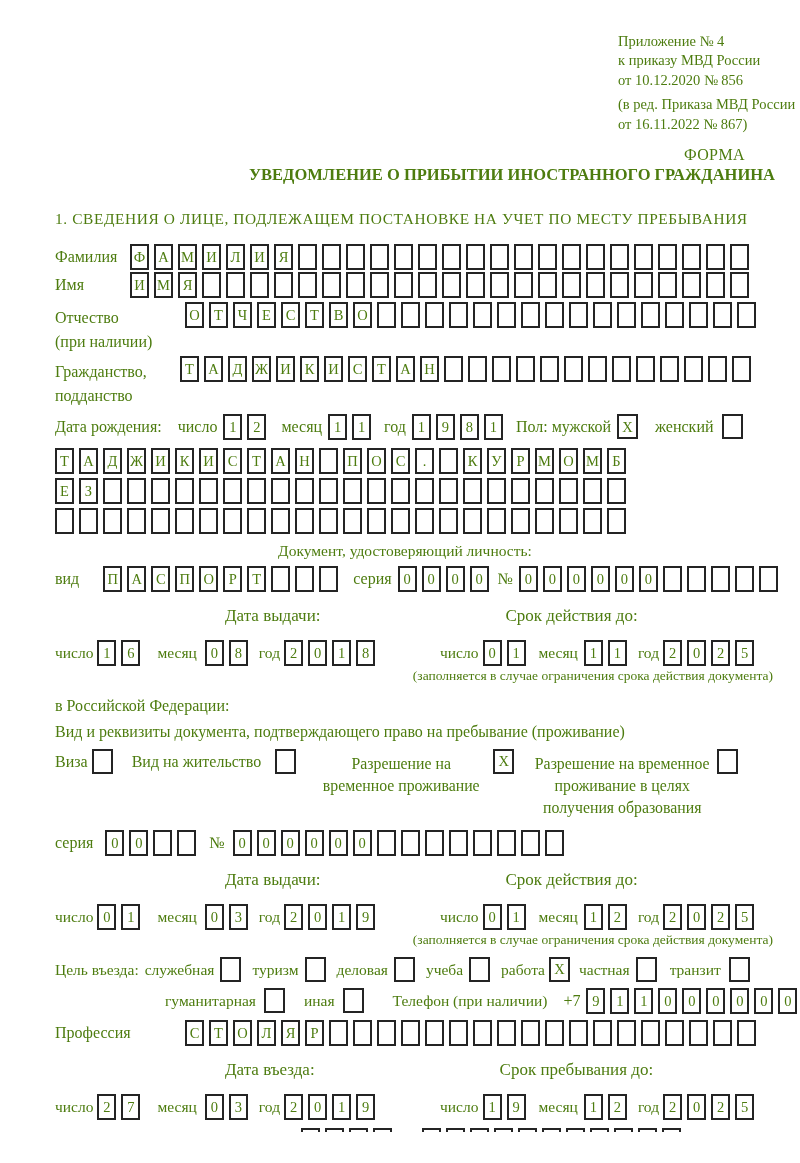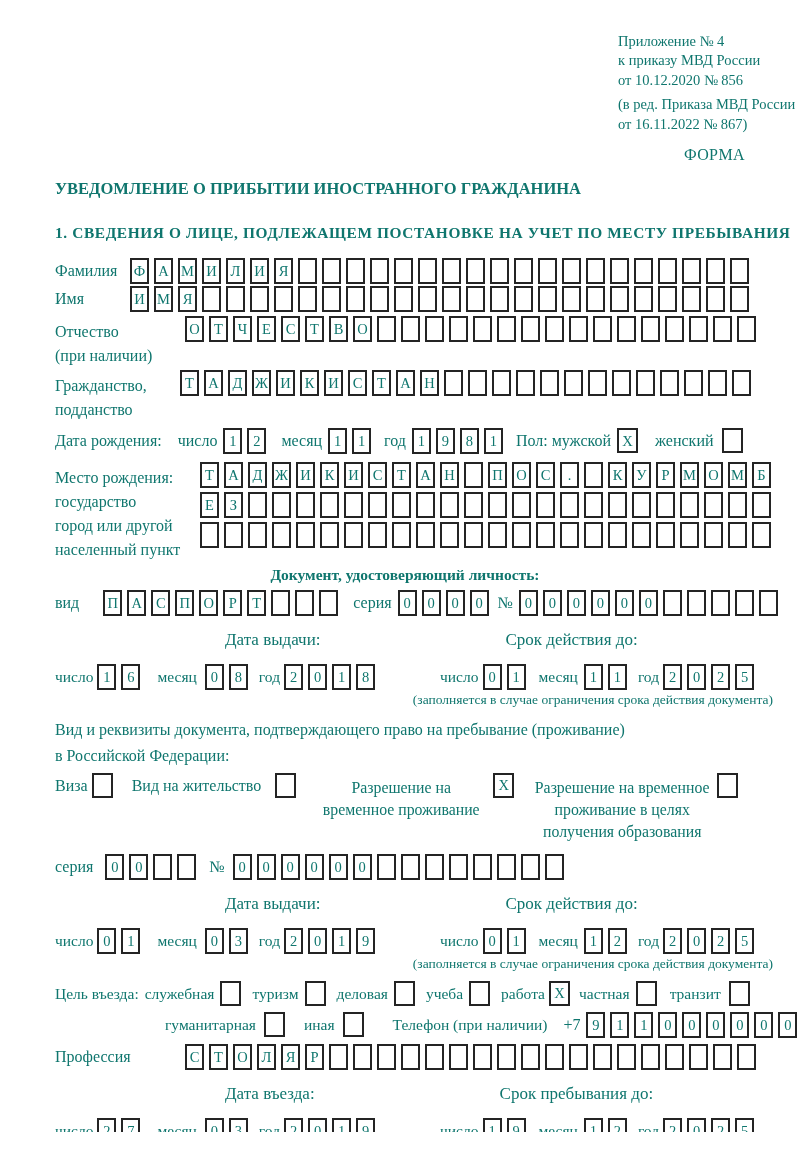--- a/index.html
+++ b/index.html
@@ -1,37 +1,37 @@
 <!DOCTYPE html>
 <html><head>
 <meta charset="utf-8">
 <style>
   html,body{margin:0;padding:0;background:#ffffff}
-  .page{position:relative;width:800px;height:1132px;background:#fff;color:#0f766e;
+  .page{position:relative;width:800px;height:1132px;background:#fff;color:#4d7c0f;
     font-family:"Liberation Serif","DejaVu Serif",serif;font-size:16px;
     padding:32px 25px 0 55px;box-sizing:border-box;overflow:hidden}
   .hdr{margin-left:563px;font-size:14.5px;line-height:1.34;width:210px}
   .hdr .g{margin-top:5px}
   .forma{font-weight:normal;text-align:right;padding-right:30px;margin-top:12px;font-size:16px;letter-spacing:.4px}
-  .title{font-weight:bold;text-align:left;font-size:16.5px;line-height:1.35;margin-top:14px}
+  .title{font-weight:bold;text-align:right;font-size:16.5px;line-height:1.35;}
   .blank{display:inline-block;width:58px;border-bottom:2.5px solid #3a3a3a;margin-left:16px;transform:translateY(-3px)}
-  .sect{font-weight:bold;font-size:15.4px;letter-spacing:.6px;margin-top:24px;margin-bottom:16px;white-space:nowrap}
+  .sect{font-weight:normal;font-size:15.4px;letter-spacing:.6px;margin-top:24px;margin-bottom:16px;white-space:nowrap}
   .row{display:flex;align-items:flex-start;flex-wrap:nowrap;white-space:nowrap;margin-bottom:3px}
   .lbl{flex:none;padding-top:4px;font-size:16px}
   .sm{font-size:15.5px}
   .w75{width:75px}.w125{width:125px}.w130{width:130px}.w145{width:145px}
   .cells{display:inline-flex;flex:none}
   .cell{flex:none;width:19px;height:26px;box-sizing:border-box;border:2px solid #242424;
     margin-right:5px;display:inline-flex;align-items:center;justify-content:center;
     font-size:14.5px;line-height:1;background:#fff}
   .chk .cell{width:21px;height:25px}
   .stack{display:flex;flex-direction:column}
   .stack .cells{margin-bottom:4px}
   .multiline span{display:block;line-height:1.5}
-  .subhead{font-weight:bold;text-align:center;font-size:15.5px;margin:4px 20px 6px 0}
+  .subhead{font-weight:normal;text-align:center;font-size:15.5px;margin:4px 20px 6px 0}
   .dh{display:flex;font-size:17px;margin:14px 0;white-space:nowrap}
   .note{font-size:13.5px;text-align:right;margin:-1px 2px 9px 0}
   .para{font-size:16px;line-height:1.6;margin:2px 0 4px}
   .ctr{flex:none;display:inline-block;text-align:center;font-size:15.8px;line-height:1.42;white-space:normal;padding-top:4px}
   .w170{width:172px}.w185{width:178px}
   .ml4{margin-left:4px}.ml6{margin-left:6px}.ml8{margin-left:8px}.ml10{margin-left:10px}
   .ml12{margin-left:12px}.ml14{margin-left:14px}.ml16{margin-left:16px}.ml24{margin-left:24px}.ml55{margin-left:55px}.ml60{margin-left:60px}.ml75{margin-left:110px}
   .ml170{margin-left:170px}.ml185{margin-left:185px}
   .mb2{margin-bottom:2px}.mb4{margin-bottom:4px}.mb6{margin-bottom:6px}.mb8{margin-bottom:8px}.mb10{margin-bottom:10px}
 </style>
@@ -209,26 +209,20 @@
     <span class="cells chk ml6">
         <span class="cell">X</span>
       </span>
     <span class="lbl ml12">женский</span>
     <span class="cells chk ml8">
         <span class="cell"></span>
       </span>
   </div>
 
   <div class="row mb2">
-    <span class="lbl w145 multiline">
-      <span>Место рождения:</span>
-      <span>государство</span>
-      <span>город или другой</span>
-      <span>населенный пункт</span>
-    </span>
     <span class="stack">
       <span class="cells">
           <span class="cell">Т</span>
           <span class="cell">А</span>
           <span class="cell">Д</span>
           <span class="cell">Ж</span>
           <span class="cell">И</span>
           <span class="cell">К</span>
           <span class="cell">И</span>
           <span class="cell">С</span>
@@ -381,22 +375,22 @@
         <span class="cell">2</span>
         <span class="cell">0</span>
         <span class="cell">2</span>
         <span class="cell">5</span>
       </span>
   </div>
 
   <div class="note">(заполняется в случае ограничения срока действия документа)</div>
 
   <div class="para">
+    <div>в Российской Федерации:</div>
     <div>Вид и реквизиты документа, подтверждающего право на пребывание (проживание)</div>
-    <div>в Российской Федерации:</div>
   </div>
 
   <div class="row mb10">
     <span class="lbl">Виза</span>
     <span class="cells chk ml4">
         <span class="cell"></span>
       </span>
     <span class="lbl ml14">Вид на жительство</span>
     <span class="cells chk ml14">
         <span class="cell"></span>

